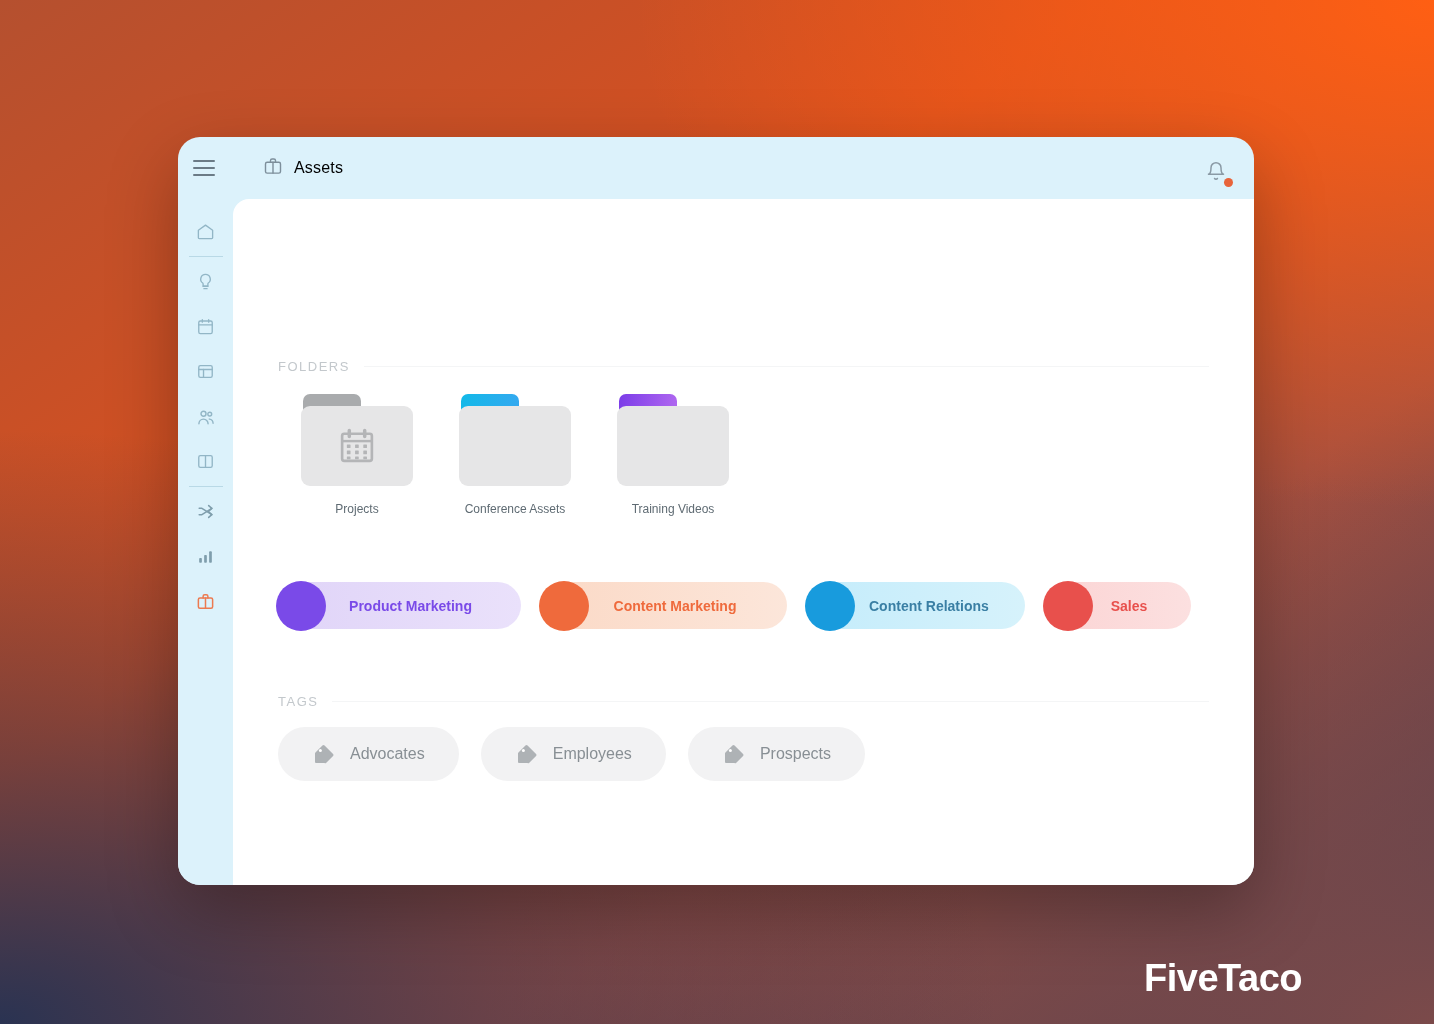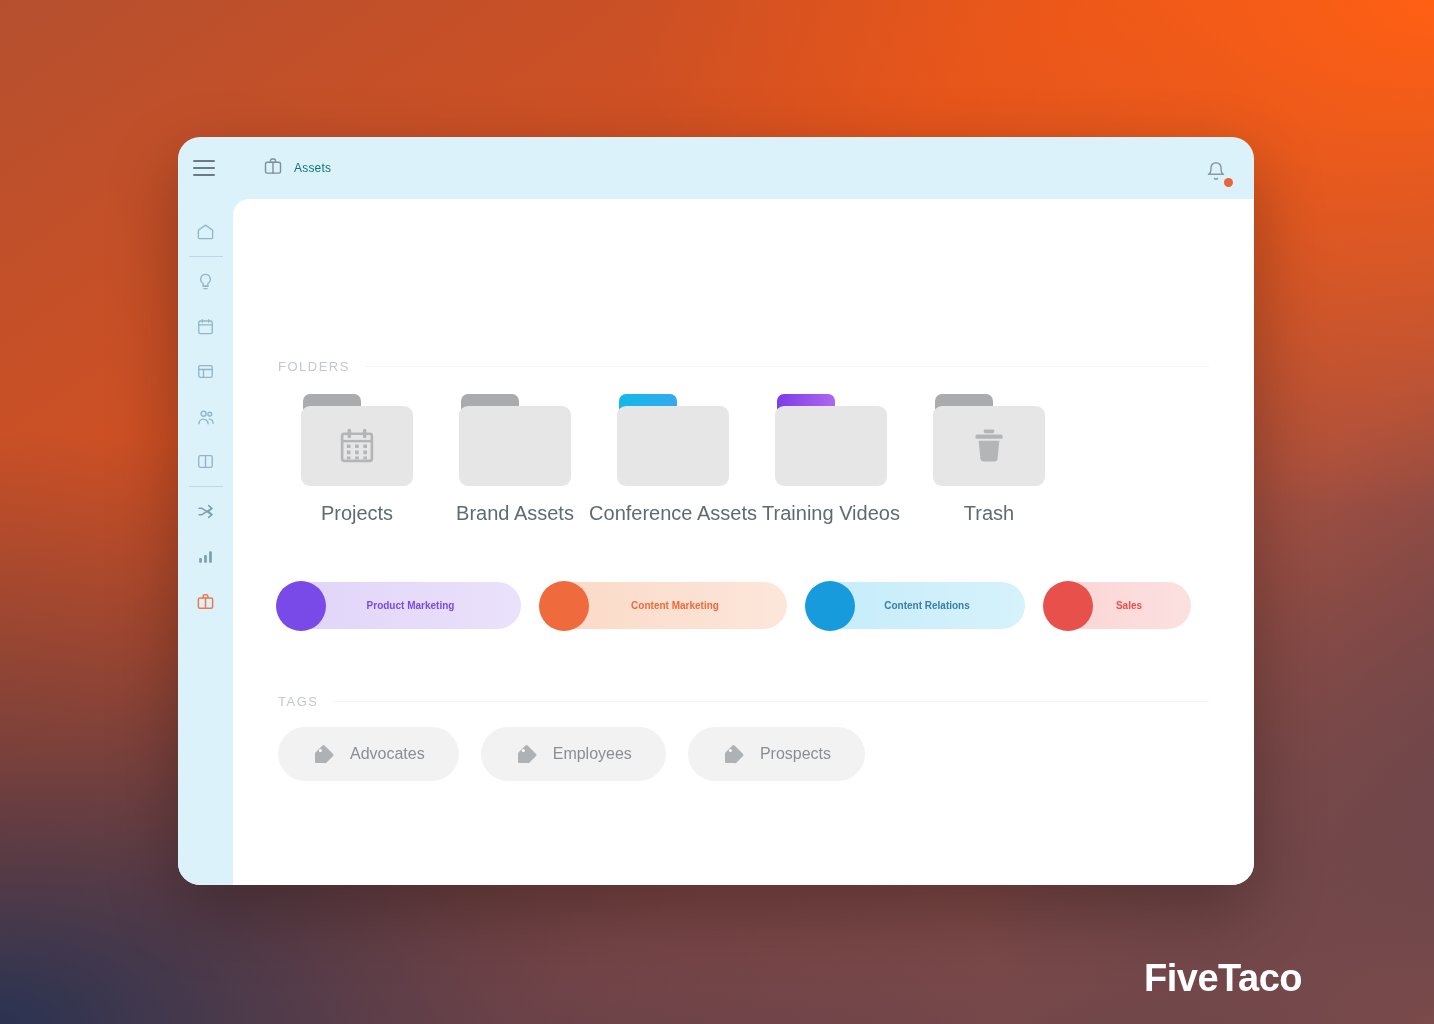--- a/index.html
+++ b/index.html
@@ -61,22 +61,22 @@
     background: #6b7b86;
     border-radius: 2px;
   }
   .title-group {
     display: flex;
     align-items: center;
     gap: 11px;
     margin-left: 28px;
   }
   .title-text {
-    font-size: 12px;
-    color: #0f766e;
+    font-size: 16px;
+    color: #000000;
     letter-spacing: 0.2px;
   }
   .bell-wrap {
     position: absolute;
     right: 24px;
     top: 24px;
     width: 24px;
     height: 24px;
     cursor: pointer;
   }
@@ -191,21 +191,21 @@
   .folder-glyph {
     position: absolute;
     left: 0; top: 12px;
     width: 112px; height: 80px;
     display: flex;
     align-items: center;
     justify-content: center;
   }
   .folder-label {
     margin-top: 16px;
-    font-size: 20px;
+    font-size: 12px;
     color: #5f6b73;
     white-space: nowrap;
   }
 
   
   .labels-section { position: absolute; left: 45px; top: 365px; right: 45px; }
   .labels-row {
     display: flex;
     gap: 20px;
     margin-top: 18px;
@@ -222,21 +222,21 @@
   .label-dot {
     width: 50px;
     height: 50px;
     border-radius: 50%;
     flex: none;
     margin-left: -2px;
   }
   .label-text {
     flex: 1;
     text-align: center;
-    font-size: 10px;
+    font-size: 14px;
     font-weight: 600;
     padding: 0 14px;
     white-space: nowrap;
   }
 
   
   .tags-section { position: absolute; left: 45px; top: 495px; right: 45px; }
   .tags-row {
     display: flex;
     gap: 22px;
@@ -410,58 +410,37 @@
                   <rect x="6.2" y="18" width="2.1" height="1.6" rx="0.3"></rect>
                   <rect x="10.9" y="18" width="2.1" height="1.6" rx="0.3"></rect>
                   <rect x="15.6" y="18" width="2.1" height="1.6" rx="0.3"></rect>
                 </g>
               </svg>
             </div>
           </div>
           <span class="folder-label">Projects</span>
         </div>
 
-        <div class="folder-cell">
-          <div class="folder-icon">
-            <div class="folder-tab" style="background:#a9abad"></div>
-            <div class="folder-body"></div>
-          </div>
-          <span class="folder-label">Brand Assets</span>
-        </div>
 
         <div class="folder-cell">
           <div class="folder-icon">
             <div class="folder-tab" style="background:linear-gradient(100deg,#12b9e8,#35a8f0)"></div>
             <div class="folder-body"></div>
           </div>
           <span class="folder-label">Conference Assets</span>
         </div>
 
         <div class="folder-cell">
           <div class="folder-icon">
             <div class="folder-tab" style="background:linear-gradient(100deg,#7b3ce8,#b169f0)"></div>
             <div class="folder-body"></div>
           </div>
           <span class="folder-label">Training Videos</span>
         </div>
 
-        <div class="folder-cell">
-          <div class="folder-icon">
-            <div class="folder-tab" style="background:#a9abad"></div>
-            <div class="folder-body"></div>
-            <div class="folder-glyph">
-              <svg width="42" height="42" viewBox="0 0 24 24" fill="#b4b5b7">
-                <rect x="9" y="2.6" width="6" height="2.1" rx="0.8"></rect>
-                <rect x="4.2" y="5.4" width="15.6" height="2.5" rx="1.1"></rect>
-                <path d="M6.1 9h11.8l-1 10.4a1.6 1.6 0 0 1-1.6 1.4H8.7a1.6 1.6 0 0 1-1.6-1.4z"></path>
-              </svg>
-            </div>
-          </div>
-          <span class="folder-label">Trash</span>
-        </div>
 
       </div>
     </div>
 
     <div class="labels-section">
       <div class="labels-row">
 
         <div class="label-pill" style="width:243px;background:linear-gradient(90deg,#e0d4f8,#eae1fb)">
           <span class="label-dot" style="background:#7a4ae8"></span>
           <span class="label-text" style="color:#7a4ae8">Product Marketing</span>

